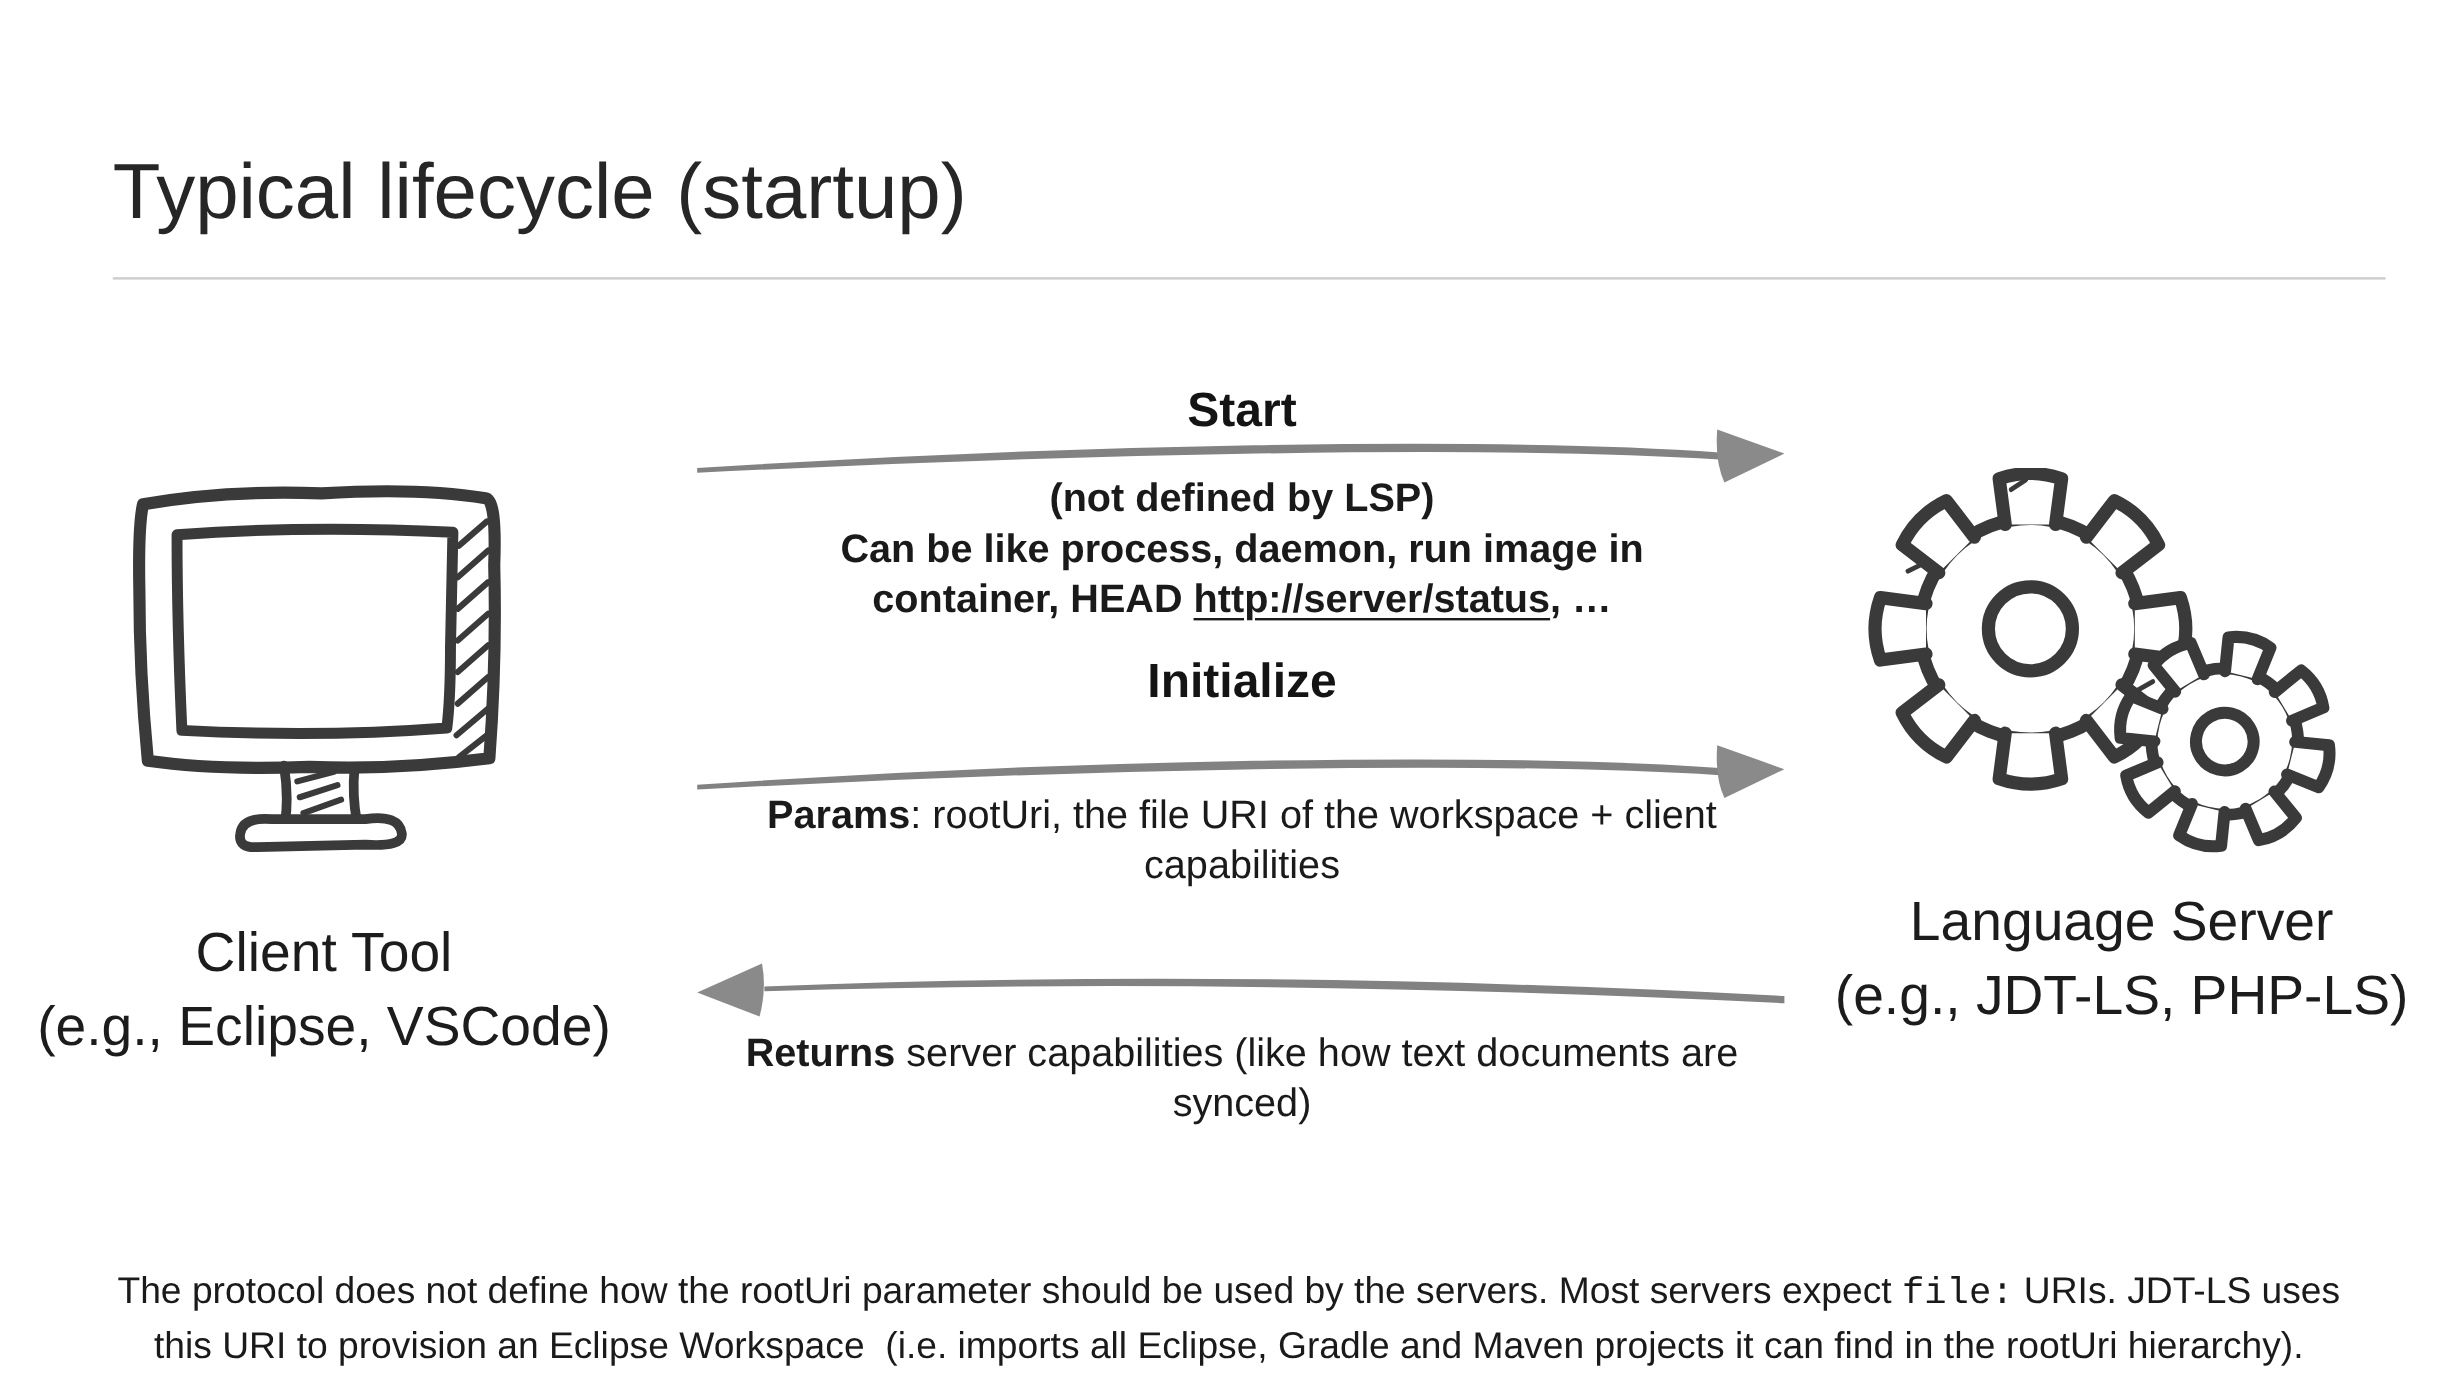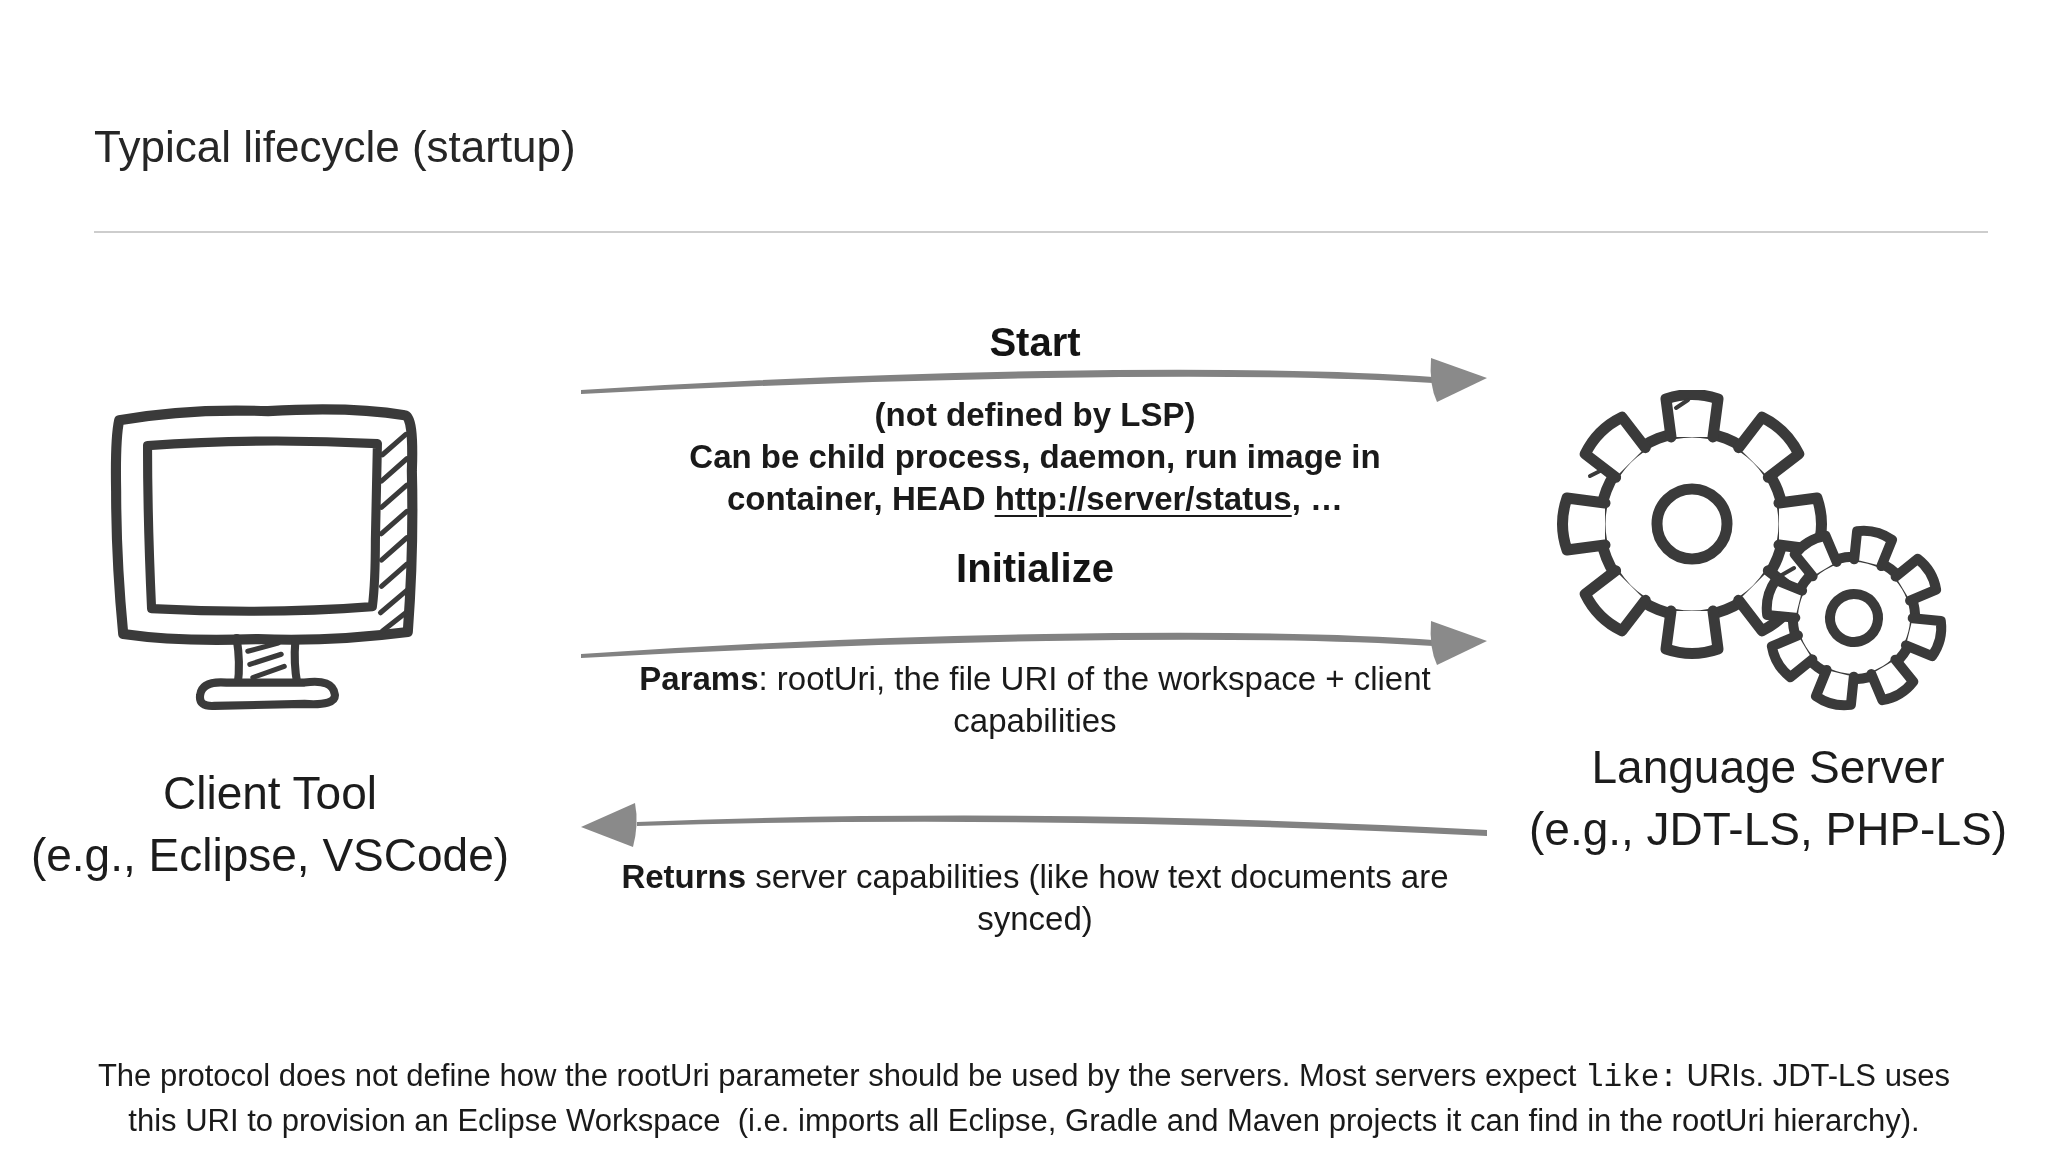--- a/index.html
+++ b/index.html
@@ -10,21 +10,21 @@
     background: #ffffff;
     overflow: hidden;
     font-family: "Liberation Sans", sans-serif;
     color: #1e1e1e;
   }
   .title {
     position: absolute;
     left: 94px;
     top: 122px;
     margin: 0;
-    font-size: 44px;
+    font-size: 65px;
     font-weight: 400;
     color: #262626;
     letter-spacing: 0;
   }
   .divider {
     position: absolute;
     left: 94px;
     top: 231px;
     width: 1894px;
     height: 0;
@@ -200,21 +200,21 @@
 
   <div class="msg-label start-label">Start</div>
   <div class="arrow arrow-start">
     <svg viewBox="0 0 920 60" aria-hidden="true">
       <path fill="#828282" d="M6,40 Q240,25 470,21 Q720,17 858,27 L858,33 Q718,24 472,28 Q242,32 6,44 Z"></path>
       <path fill="#8a8a8a" d="M856,8 L912,28 L862,52 Q854,35 856,8 Z"></path>
     </svg>
   </div>
   <div class="note note-start">
     <div>(not defined by LSP)</div>
-    <div>Can be child process, daemon, run image in</div>
+    <div>Can be like process, daemon, run image in</div>
     <div><span>container, HEAD </span><a class="link">http://server/status</a><span>, …</span></div>
   </div>
 
   <div class="msg-label init-label">Initialize</div>
   <div class="arrow arrow-init">
     <svg viewBox="0 0 920 60" aria-hidden="true">
       <path fill="#828282" d="M6,40 Q240,24 470,20 Q720,16 858,26 L858,32 Q718,23 472,27 Q242,31 6,44 Z"></path>
       <path fill="#8a8a8a" d="M856,7 L912,27 L862,51 Q854,34 856,7 Z"></path>
     </svg>
   </div>
@@ -228,17 +228,17 @@
       <path fill="#828282" d="M62,28 Q460,12 912,36 L912,42 Q460,20 62,32 Z"></path>
       <path fill="#8a8a8a" d="M60,9 Q64,30 58,53 L6,33 Z"></path>
     </svg>
   </div>
   <div class="note note-return">
     <div><b>Returns</b><span> server capabilities (like how text documents are</span></div>
     <div>synced)</div>
   </div>
 
   <div class="footer">
-    <div class="fline"><span>The protocol does not define how the rootUri parameter should be used by the servers. Most servers expect </span><span class="mono">like:</span><span> URIs. JDT-LS uses</span></div>
+    <div class="fline"><span>The protocol does not define how the rootUri parameter should be used by the servers. Most servers expect </span><span class="mono">file:</span><span> URIs. JDT-LS uses</span></div>
     <div class="fline">this URI to provision an Eclipse Workspace  (i.e. imports all Eclipse, Gradle and Maven projects it can find in the rootUri hierarchy).</div>
   </div>
 
 </div>
 
 </body></html>

